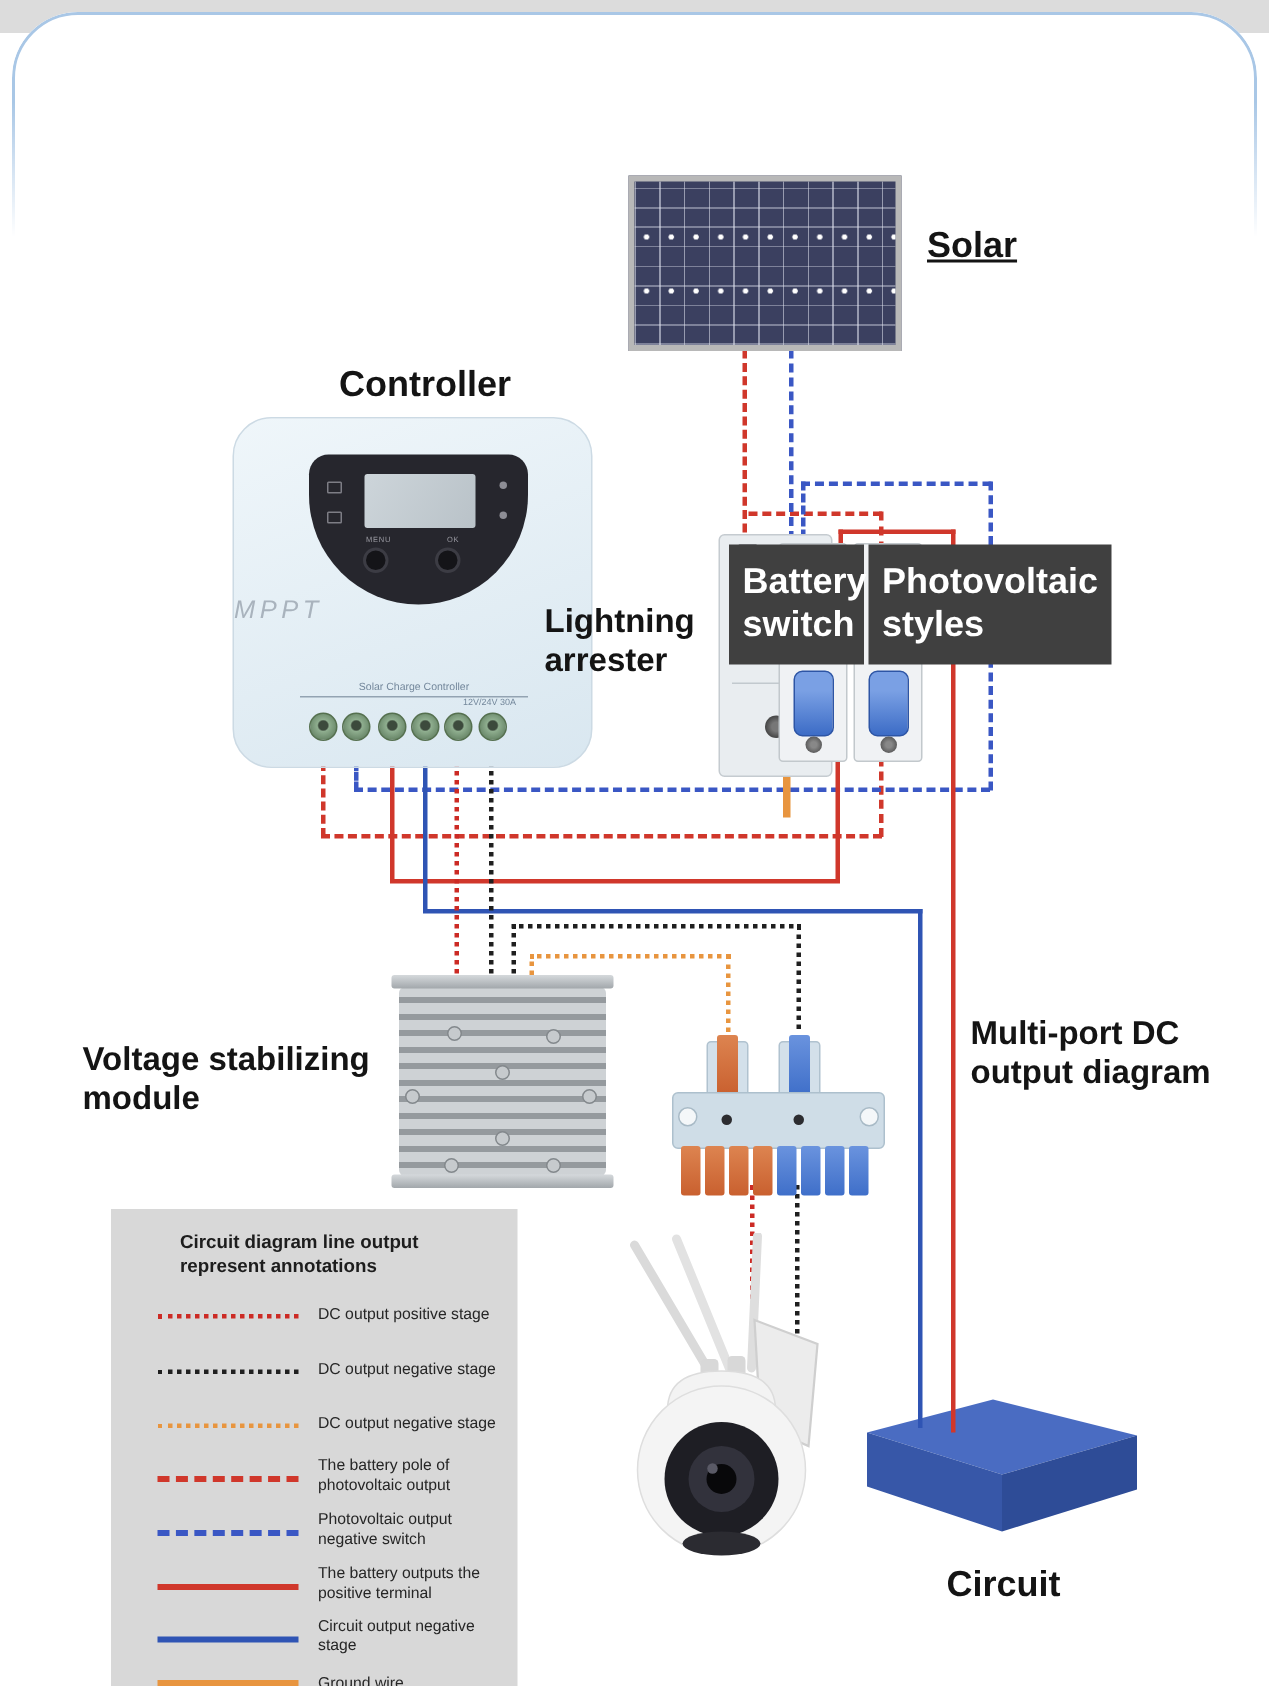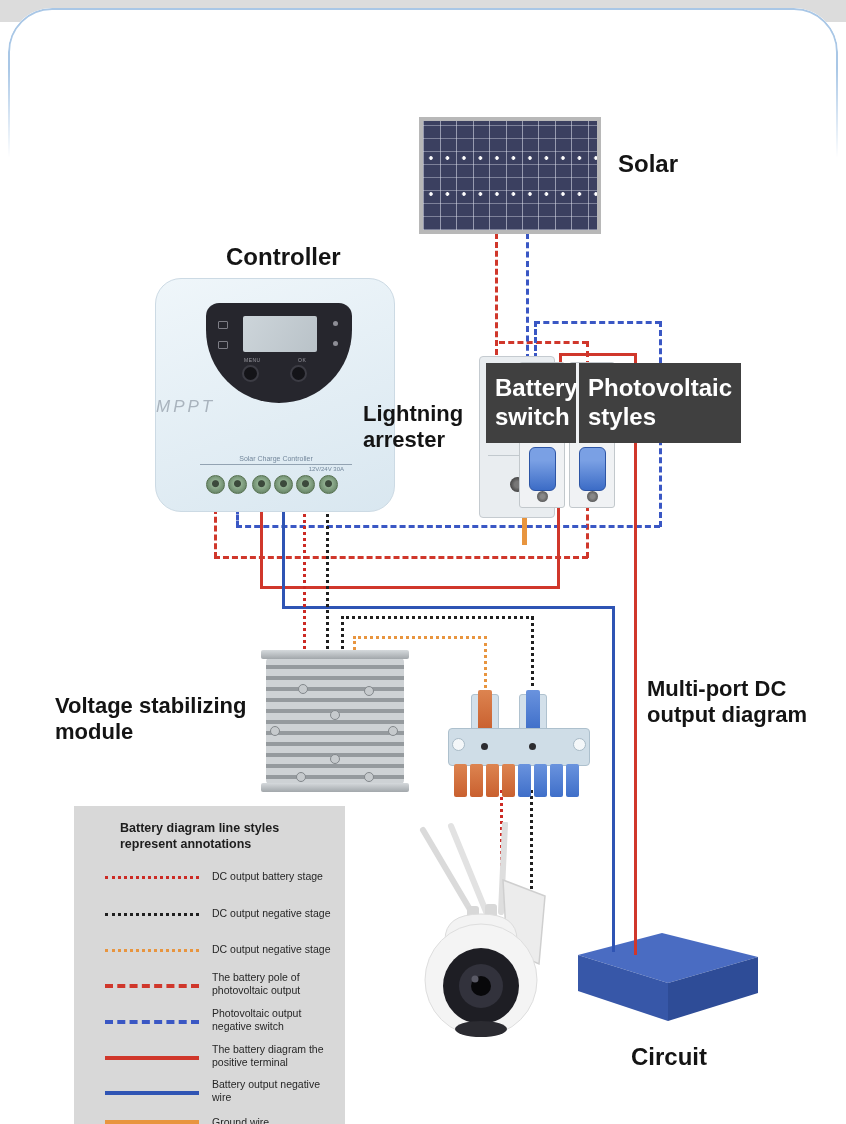--- a/index.html
+++ b/index.html
@@ -236,47 +236,47 @@
   </div>
 
   <div class="dev" style="left:570px;top:925px;width:195px;height:110px;z-index:4;">
     <svg width="195" height="110" viewBox="0 0 195 110">
       <path d="M8 30 L92 8 L188 32 L98 58 Z" fill="#4a6cc2"></path>
       <path d="M8 30 L8 66 L98 96 L98 58 Z" fill="#3757a8"></path>
       <path d="M98 58 L98 96 L188 68 L188 32 Z" fill="#2e4c97"></path>
     </svg>
   </div>
 
-  <div class="lbl" style="left:618px;top:150px;font-size:24px;">Solar</div>
+  <div class="lbl" style="left:618px;top:150px;font-size:24px;text-decoration:underline;">Solar</div>
   <div class="lbl" style="left:226px;top:243px;font-size:24px;">Controller</div>
   <div class="lbl" style="left:363px;top:401px;width:112px;font-size:22px;">Lightning arrester</div>
   <div class="lbl" style="left:55px;top:693px;width:215px;font-size:22px;">Voltage stabilizing module</div>
   <div class="lbl" style="left:647px;top:676px;width:168px;font-size:22px;">Multi-port DC output diagram</div>
   <div class="lbl" style="left:631px;top:1043px;font-size:24px;">Circuit</div>
 
   <div class="legend">
-    <div class="leg-title">Battery diagram line styles represent annotations</div>
+    <div class="leg-title">Circuit diagram line output represent annotations</div>
 
     <div class="leg-line" style="top:70px;border-top:3.5px dotted #cc2a24;"></div>
-    <div class="leg-text" style="top:64px;">DC output battery stage</div>
+    <div class="leg-text" style="top:64px;">DC output positive stage</div>
 
     <div class="leg-line" style="top:107px;border-top:3.5px dotted #1f1f1f;"></div>
     <div class="leg-text" style="top:101px;">DC output negative stage</div>
 
     <div class="leg-line" style="top:143px;border-top:3.5px dotted #e8953f;"></div>
     <div class="leg-text" style="top:137px;">DC output negative stage</div>
 
     <div class="leg-line" style="top:178px;border-top:4px dashed #d0372b;"></div>
     <div class="leg-text" style="top:165px;">The battery pole of photovoltaic output</div>
 
     <div class="leg-line" style="top:214px;border-top:4px dashed #3a57c4;"></div>
     <div class="leg-text" style="top:201px;">Photovoltaic output negative switch</div>
 
     <div class="leg-line" style="top:250px;border-top:4px solid #d0372b;"></div>
-    <div class="leg-text" style="top:237px;">The battery diagram the positive terminal</div>
+    <div class="leg-text" style="top:237px;">The battery outputs the positive terminal</div>
 
     <div class="leg-line" style="top:285px;border-top:4px solid #2f54b4;"></div>
-    <div class="leg-text" style="top:272px;">Battery output negative wire</div>
+    <div class="leg-text" style="top:272px;">Circuit output negative stage</div>
 
     <div class="leg-line" style="top:314px;border-top:6px solid #e8953f;"></div>
     <div class="leg-text" style="top:310px;">Ground wire</div>
   </div>
 </div>
 
 </body></html>

